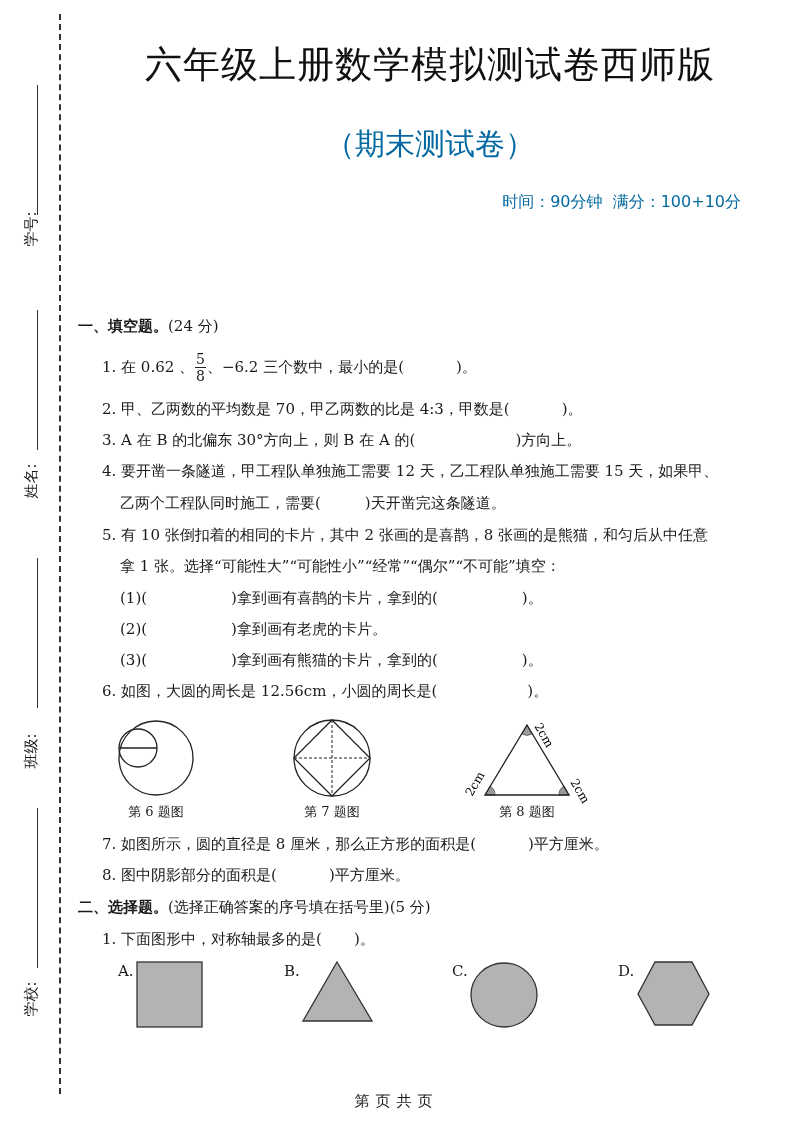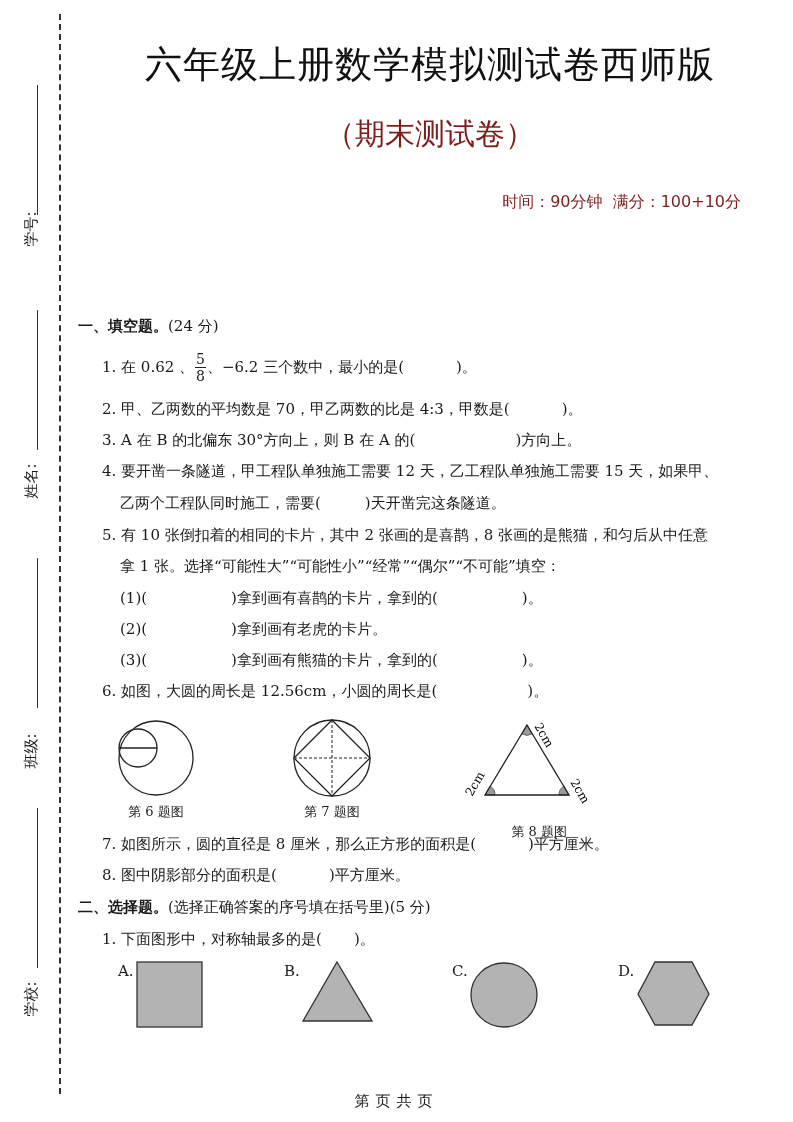--- a/index.html
+++ b/index.html
@@ -3,23 +3,23 @@
 <meta charset="utf-8">
 <style>
   html, body { margin: 0; padding: 0; background: #ffffff; }
   body { width: 793px; height: 1122px; position: relative; overflow: hidden; color: #1a1a1a; font-family: "DejaVu Serif", serif; }
 
   .binding-dash { position: absolute; left: 59px; top: 14px; height: 1080px; border-left: 2px dashed #333; }
   .bind-line { position: absolute; left: 37px; width: 0; border-left: 1.5px solid #333; }
   .bind-label { position: absolute; left: 20px; width: 22px; font-family: "DejaVu Sans", sans-serif; font-size: 15px; transform: rotate(-90deg); transform-origin: center; white-space: nowrap; text-align: center; }
 
   .title { position: absolute; left: 100px; top: 40px; width: 660px; text-align: center; font-family: "DejaVu Sans", sans-serif; font-size: 37px; letter-spacing: 1px; color: #111; }
-  .subtitle { position: absolute; left: 100px; top: 114px; width: 660px; text-align: center; font-family: "DejaVu Sans", sans-serif; font-size: 30px; color: #7f1d1d; }
+  .subtitle { position: absolute; left: 100px; top: 124px; width: 660px; text-align: center; font-family: "DejaVu Sans", sans-serif; font-size: 30px; color: #0369a1; }
 
-  .meta { position: absolute; right: 52px; top: 192px; font-family: "DejaVu Sans", sans-serif; font-size: 16px; color: #7f1d1d; }
+  .meta { position: absolute; right: 52px; top: 192px; font-family: "DejaVu Sans", sans-serif; font-size: 16px; color: #0369a1; }
 
   table.score { position: absolute; left: 111px; top: 216px; width: 633px; border-collapse: collapse; font-family: "DejaVu Sans", sans-serif; }
   table.score td { border: 1.5px solid #444; height: 42px; text-align: center; font-size: 19px; padding: 0; }
   table.score td.rowhead { width: 68px; font-weight: bold; }
 
   .sec { position: absolute; left: 78px; font-size: 15px; font-family: "DejaVu Serif", serif; }
   .sec b { font-family: Liberation Serif, serif; font-weight: bold; }
   .q { position: absolute; left: 102px; font-size: 15px; white-space: nowrap; }
   .q2 { position: absolute; left: 120px; font-size: 15px; white-space: nowrap; }
   .gap { display: inline-block; }
@@ -118,21 +118,21 @@
 
 <svg class="fig" style="left:462px;top:712px;" width="130" height="92" viewBox="0 0 130 92">
   <path d="M23,83 L33,83 A10,10 0 0 0 28,74 Z" fill="#999" stroke="#555" stroke-width="0.8"></path>
   <path d="M107,83 L97,83 A10,10 0 0 1 102,74 Z" fill="#999" stroke="#555" stroke-width="0.8"></path>
   <path d="M65,13 L60,22 A10,10 0 0 0 70,22 Z" fill="#999" stroke="#555" stroke-width="0.8"></path>
   <polygon points="65,13 107,83 23,83" fill="none" stroke="#222" stroke-width="1.3"></polygon>
   <text x="72" y="14" font-size="12" font-family="DejaVu Serif, serif" transform="rotate(60 72 14)">2cm</text>
   <text x="108" y="70" font-size="12" font-family="DejaVu Serif, serif" transform="rotate(60 108 70)">2cm</text>
   <text x="10" y="85" font-size="12" font-family="DejaVu Serif, serif" transform="rotate(-60 10 85)">2cm</text>
 </svg>
-<div class="fig-cap" style="left:487px;top:823px;width:80px;text-align:right;">第 8 题图</div>
+<div class="fig-cap" style="left:487px;top:803px;width:80px;">第 8 题图</div>
 
 <div class="q" style="top:835px;">
   <span>7. 如图所示，圆的直径是 8 厘米，那么正方形的面积是(</span><span class="gap" style="width:52px;"></span><span>)平方厘米。</span>
 </div>
 <div class="q" style="top:866px;">
   <span>8. 图中阴影部分的面积是(</span><span class="gap" style="width:52px;"></span><span>)平方厘米。</span>
 </div>
 
 <div class="sec" style="top:898px;">
   <b>二、选择题。</b><span>(选择正确答案的序号填在括号里)(5 分)</span>

